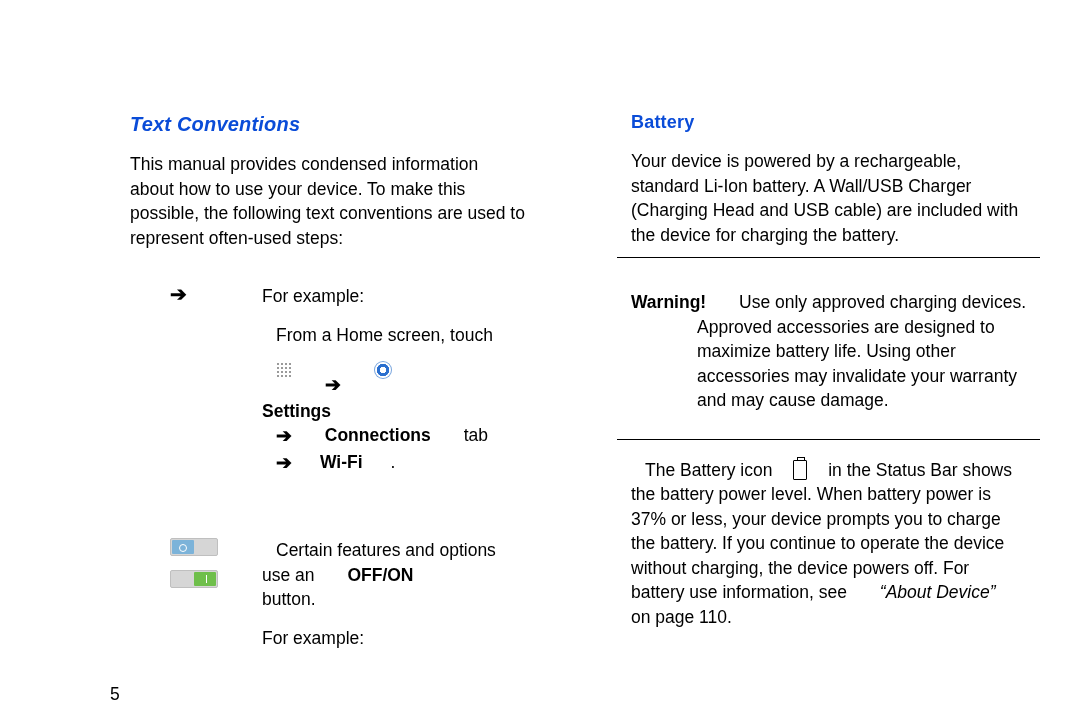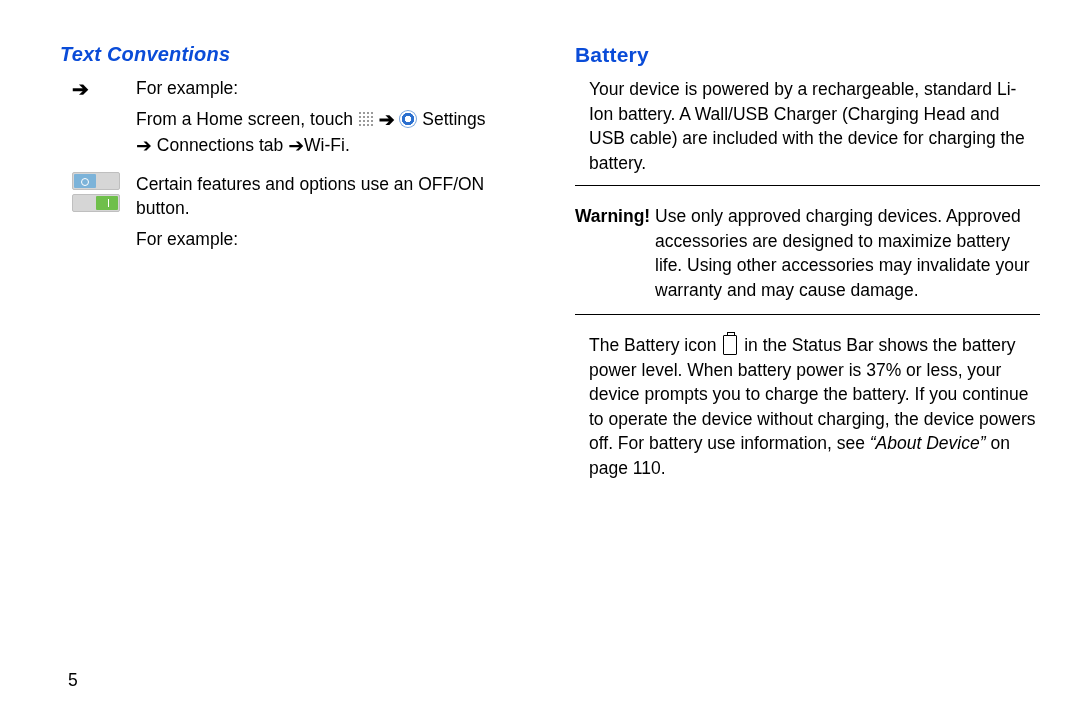--- a/index.html
+++ b/index.html
@@ -1,15 +1,15 @@
 <!DOCTYPE html>
 <html><head>
 <meta charset="utf-8">
 <style>
-  * { box-sizing: border-box; margin: 0; padding: 0; }
+  * { box-sizing: border-box; margin: 14px; padding: 0; }
   body {
     width: 1080px;
     height: 720px;
     font-family: Arial, Helvetica, sans-serif;
     font-size: 17.5px;
     line-height: 1.4;
     color: #000;
     background: #fff;
     padding: 40px 40px 20px 60px;
     position: relative;
@@ -26,21 +26,21 @@
     color: #0a4cd8;
     font-weight: bold;
     font-style: italic;
     font-size: 20px;
     margin-bottom: 8px;
     letter-spacing: 0.2px;
   }
   .h1 {
     color: #0a4cd8;
     font-weight: 900;
-    font-size: 21px;
+    font-size: 18px;
     margin-bottom: 8px;
     letter-spacing: 0.2px;
   }
   .para {
     margin-bottom: 6px;
   }
   .indent1 { margin-left: 14px; }
   .list-row {
     display: flex;
     gap: 18px;
@@ -58,21 +58,21 @@
     font-weight: bold;
     display: inline-block;
     vertical-align: middle;
     line-height: 1;
   }
   .arrow-inline {
     font-weight: bold;
     font-size: 19px;
     vertical-align: -1px;
   }
-  .bold { font-weight: normal; }
+  .bold { font-weight: bold; }
   .italic { font-style: italic; }
 
   .toggle {
     display: inline-block;
     width: 48px;
     height: 18px;
     background: #d6d6d6;
     border: 1px solid #bfbfbf;
     border-radius: 2px;
     position: relative;
@@ -181,20 +181,21 @@
     font-size:17.5px;
   }
 </style>
 </head>
 <body>
 
 <div class="columns">
 
   <div class="col">
     <div class="h2">Text Conventions</div>
+    <p class="para indent1">This manual provides condensed information about how to use your device. To make this possible, the following text conventions are used to represent often-used steps:</p>
 
     <div class="list-row">
       <div class="list-icon-col">
         <span class="arrow">➔</span>
       </div>
       <div class="list-body">
         <p>For example:</p>
         <p>
           <span>From a Home screen, touch </span><span class="apps-icon"></span>
           <span class="arrow-inline">➔</span>

